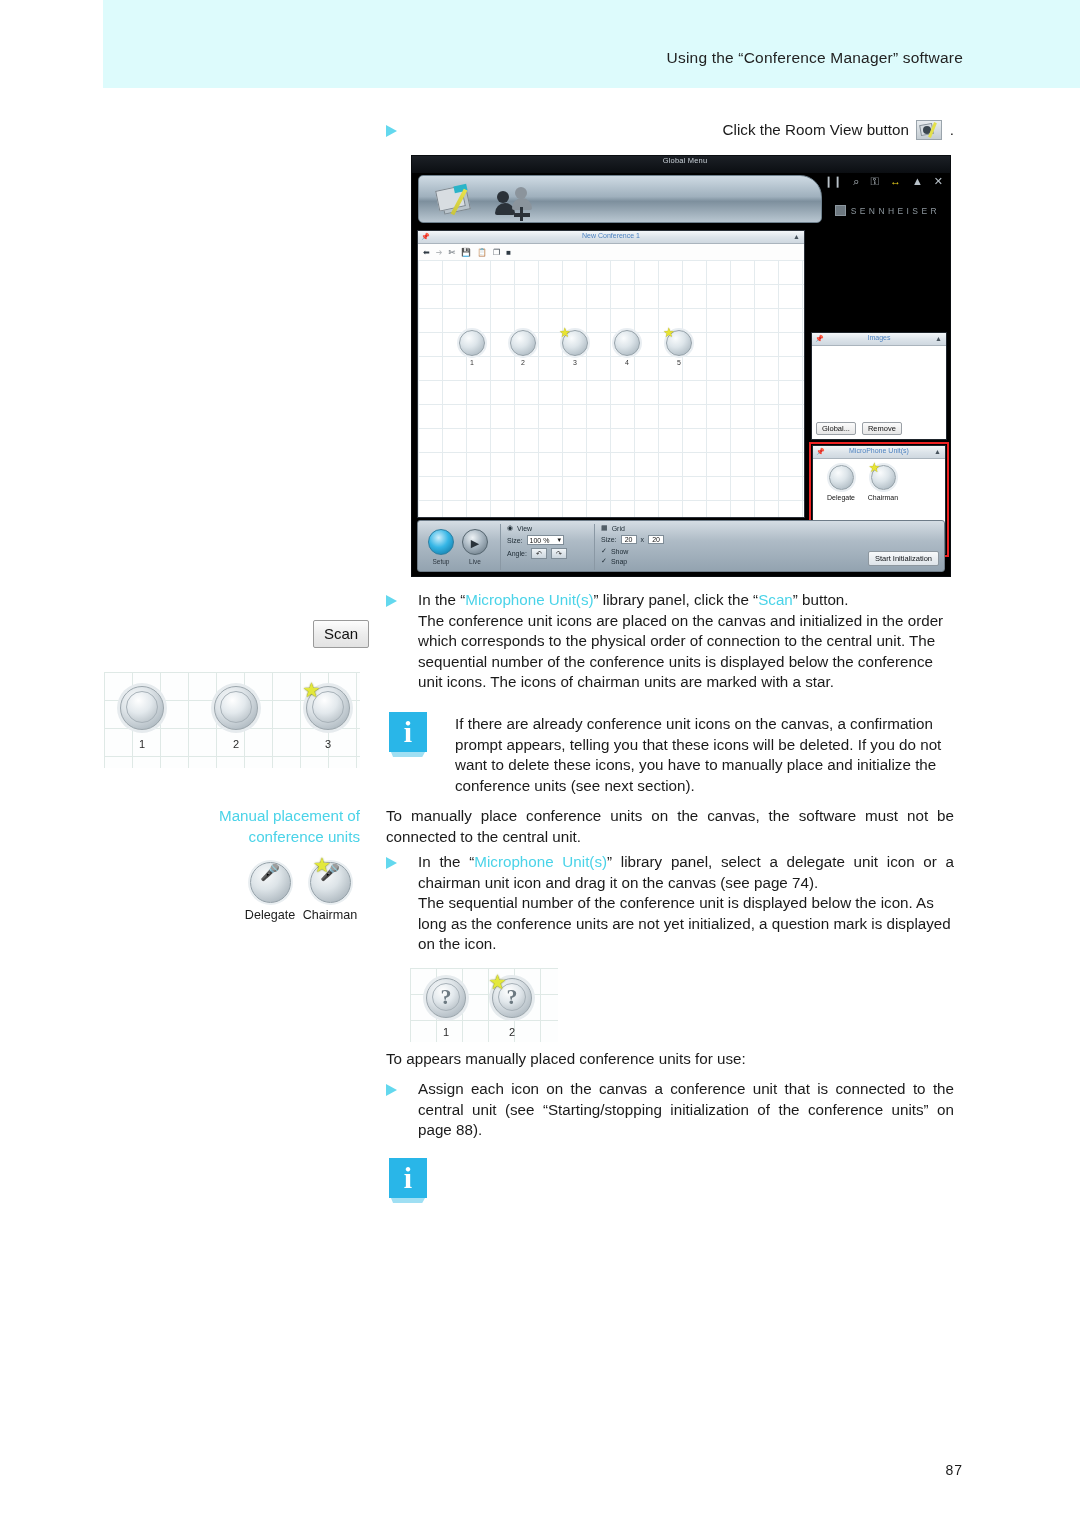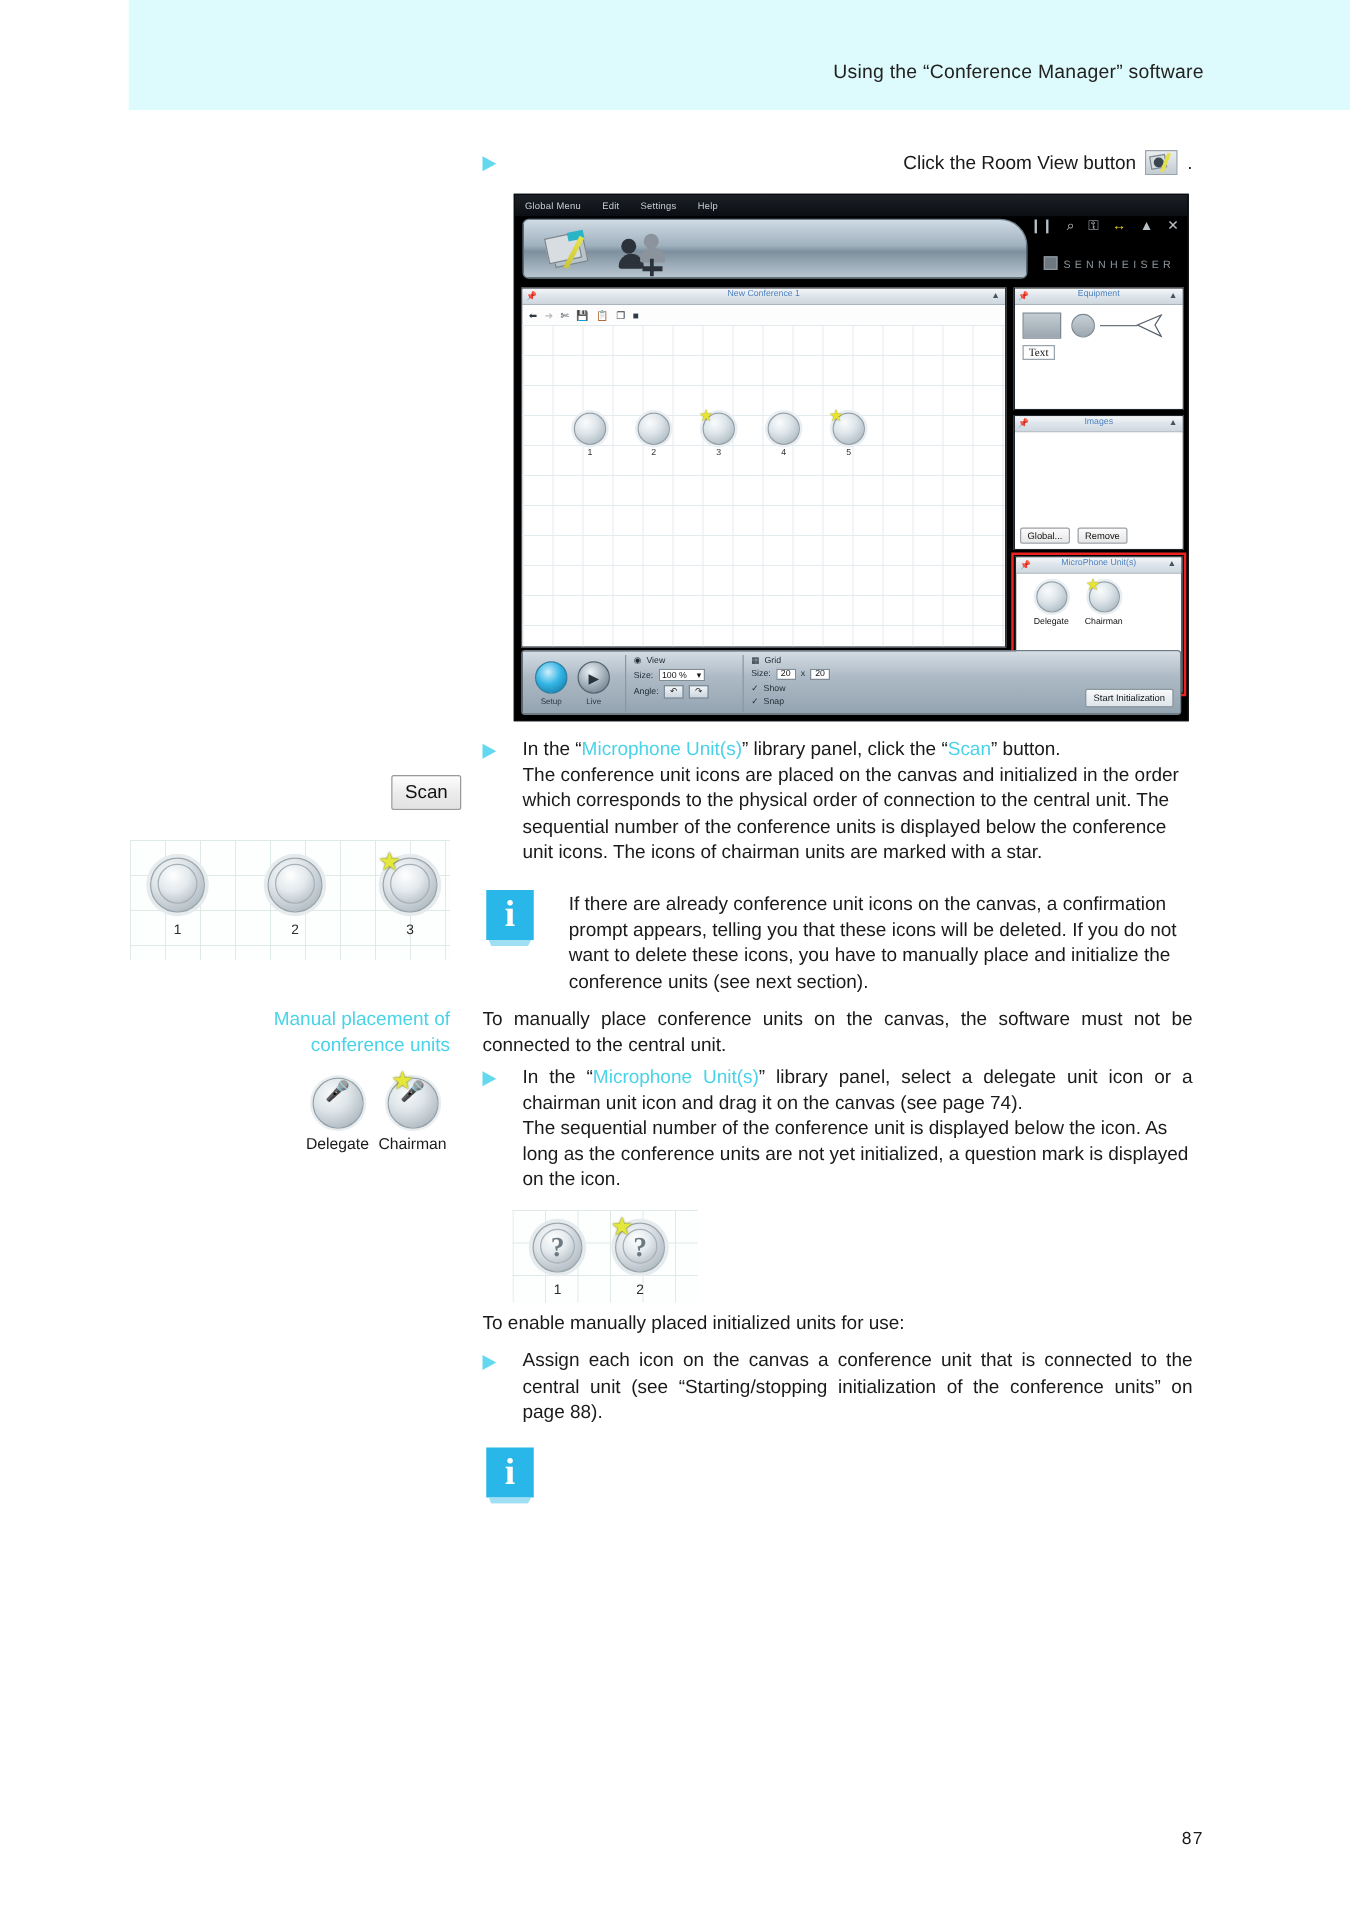--- a/index.html
+++ b/index.html
@@ -159,21 +159,21 @@
   .app {
     position: absolute;
     left: 411px; top: 155px; width: 540px; height: 422px;
     background: #05070a;
     border: 1px solid #0a0d10;
     overflow: hidden;
   }
   .app-menubar {
     position: absolute; left: 0; top: 0; width: 100%; height: 17px;
     background: linear-gradient(180deg,#1c2026 0%,#0b0e12 100%);
-    display: flex; align-items: center; gap: 17px; padding-left: 8px;
+    display: flex; align-items: center; gap: 17px; padding-left: 8px; flex-direction: column;
   }
   .app-menubar span {
     font-size: 7.5px; color: #c7cfd6; letter-spacing: .2px;
   }
   .app-titlebar {
     position: absolute; left: 0; top: 17px; width: 100%; height: 53px;
     background: #000;
   }
   .title-pane {
     position: absolute; left: 6px; top: 2px; width: 404px; height: 48px;
@@ -506,38 +506,20 @@
         </div>
         <div class="cu" style="left:248px;top:70px;">
           <div class="cpuck">
               <span class="cstar">★</span>
             </div>
           <div class="cnum">5</div>
         </div>
       </div>
     </div>
 
-    <div class="rpanel" style="top:4px;height:98px;">
-      <div class="pane-head">
-        <span class="pin">📌</span>
-        <span class="pt">Equipment</span>
-        <span class="carat">▲</span>
-      </div>
-      <div class="rp-body" style="height:83px;">
-        <div class="eq-shapes">
-          <span class="eq-rect"></span>
-          <span class="eq-circ"></span>
-          <span class="eq-line"></span>
-          <svg class="eq-cone" viewBox="0 0 22 22">
-            <polygon points="21,2 2,10 21,19 16,10" fill="none" stroke="#55606a" stroke-width="1"></polygon>
-          </svg>
-          <span class="eq-text">Text</span>
-        </div>
-      </div>
-    </div>
 
     <div class="rpanel" style="top:106px;height:108px;">
       <div class="pane-head">
         <span class="pin">📌</span>
         <span class="pt">Images</span>
         <span class="carat">▲</span>
       </div>
       <div class="rp-body" style="height:93px;">
         <div class="rp-btnrow">
           <span class="mini-btn">Global...</span>
@@ -713,21 +695,21 @@
     <div class="puck">
       <span class="inner"></span>
       <span class="qm">?</span>
       <span class="star">★</span>
     </div>
     <div class="unit-num">2</div>
   </div>
 </div>
 
 <div class="body-col" style="top:1049px;">
-  <div class="para">To enable manually placed initialized units for use:</div>
+  <div class="para">To appears manually placed conference units for use:</div>
 </div>
 
 <div class="body-col" style="top:1079px;">
   <div class="bullet-row">
     <span class="tri"></span>
     <div class="para just">Assign each icon on the canvas a conference unit that is connected to the central unit (see “Starting/stopping initialization of the conference units” on page 88).</div>
   </div>
 </div>
 
 <div class="infobox" style="left:389px;top:1158px;width:580px;height:60px;">

